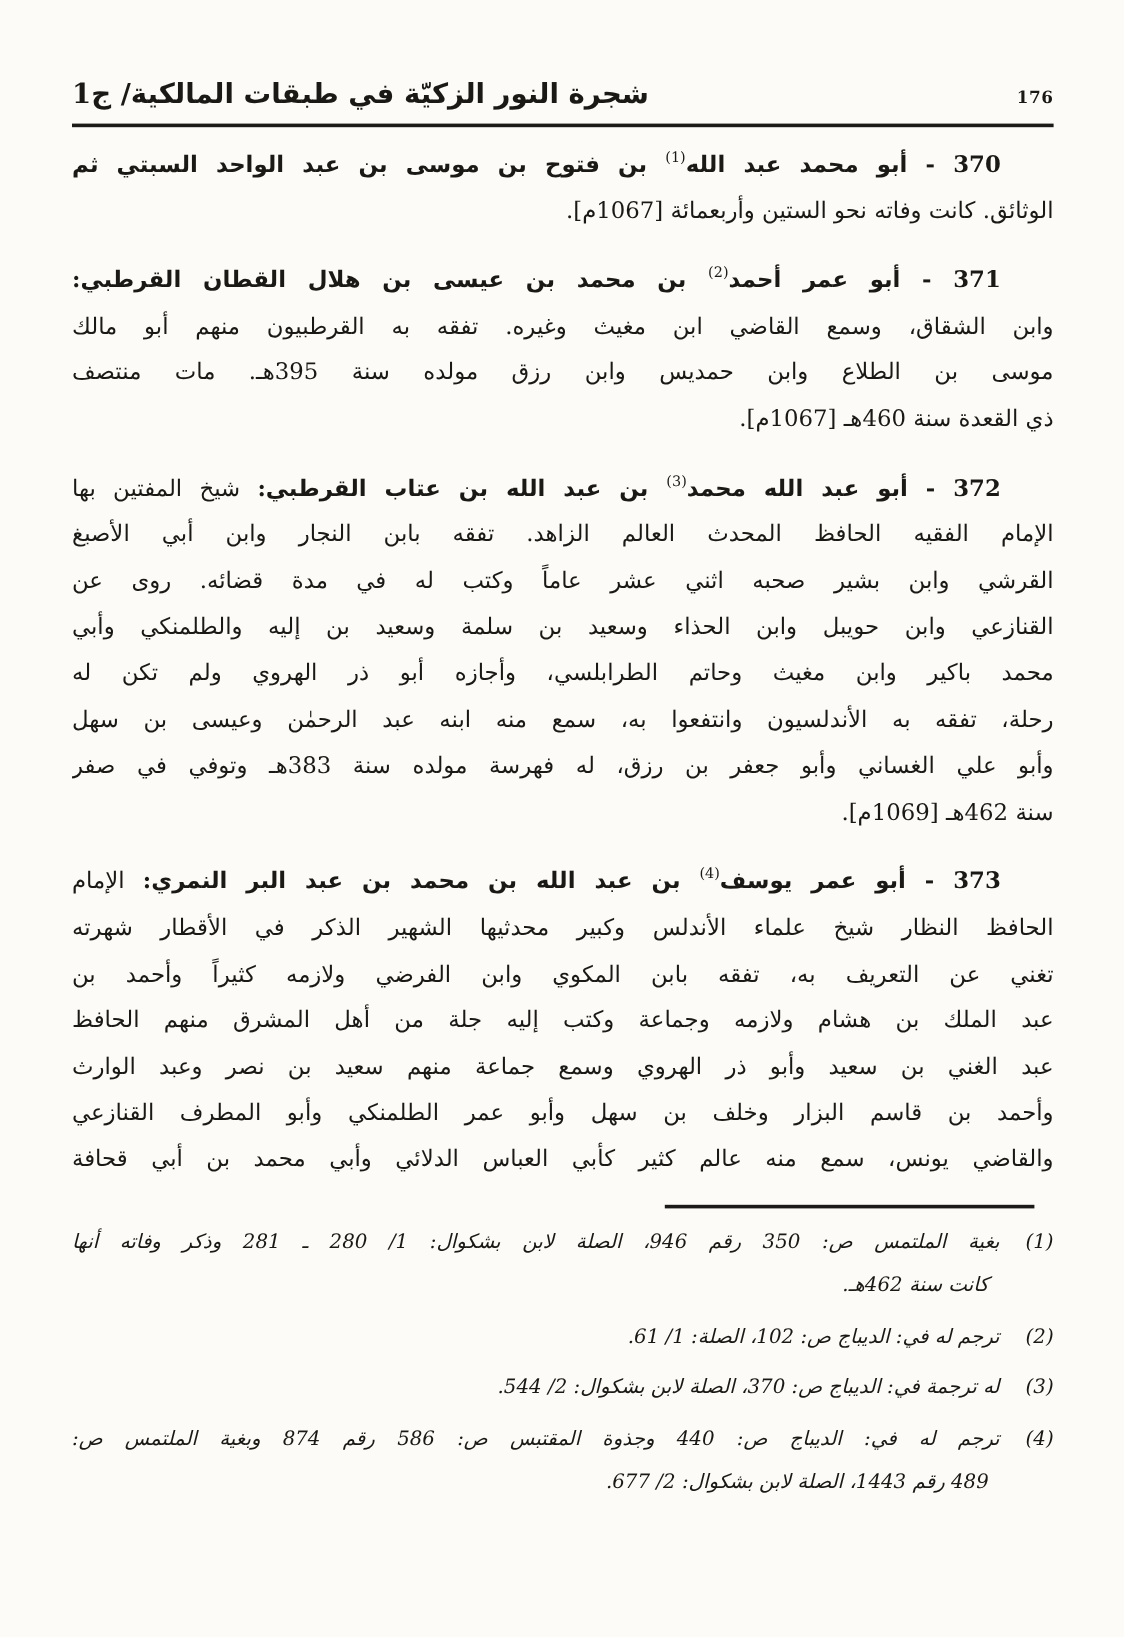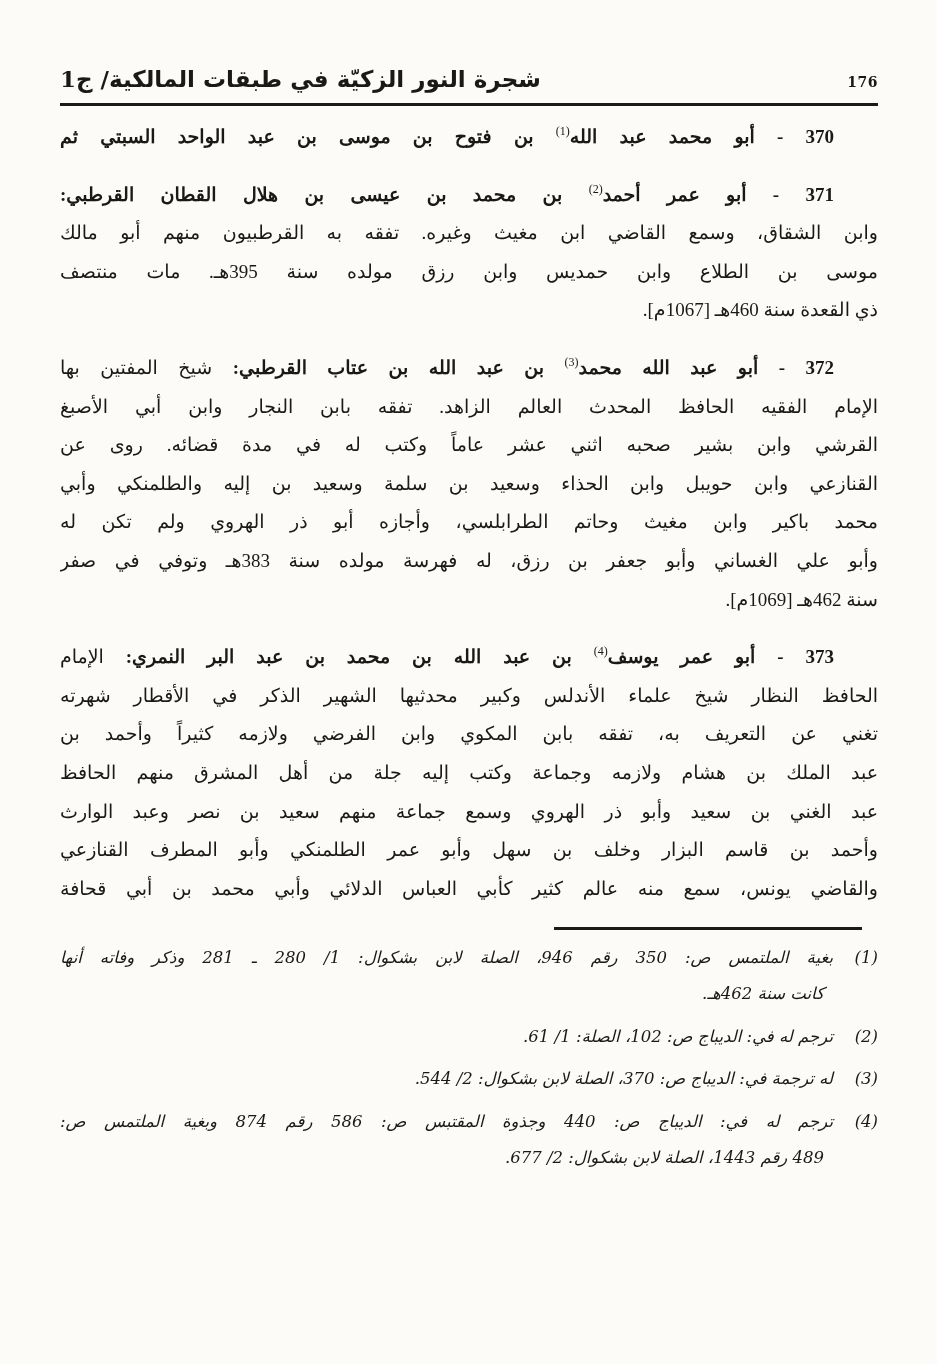--- a/index.html
+++ b/index.html
@@ -15,21 +15,21 @@
     font-family:"DejaVu Serif","DejaVu Sans",serif;
     overflow:hidden;
   }
   
   .hdr{display:flex;justify-content:space-between;align-items:baseline;line-height:26px;font-weight:bold;}
   .hdr-num{font-size:14px;letter-spacing:.5px;}
   .hdr-title{font-size:23px;}
   .rule{height:3px;background:#1c1a18;margin-top:8px;}
   
   .entries{margin-top:12px;}
-  .entry{margin-bottom:19px;font-family:Liberation Serif, serif;}
+  .entry{margin-bottom:19px;}
   .line{
     font-size:19px;
     line-height:38.6px;height:38.6px;
     text-align:justify;
     overflow:hidden;
   }
   .line.just{text-align-last:justify;}
   .line.last{text-align:right;text-align-last:right;}
   .line.first{padding-right:44px;}
   .b{font-weight:bold;}
@@ -56,33 +56,35 @@
 
   <div class="hdr">
     <span class="hdr-num">176</span>
     <span class="hdr-title">شجرة النور الزكيّة في طبقات المالكية/ ج1</span>
   </div>
   <div class="rule"></div>
 
   <div class="entries">
       <div class="entry">
         <div class="line just first"><span class=" b">370 - أبو محمد عبد الله</span><span class="sup">(1)</span><span class=" b"> بن فتوح بن موسى بن عبد الواحد السبتي ثم</span></div>
+        <div class="line last"><span class="">الوثائق. كانت وفاته نحو الستين وأربعمائة [1067م].</span></div>
       </div>
       <div class="entry">
         <div class="line just first"><span class=" b">371 - أبو عمر أحمد</span><span class="sup">(2)</span><span class=" b"> بن محمد بن عيسى بن هلال القطان القرطبي:</span></div>
         <div class="line just"><span class="">وابن الشقاق، وسمع القاضي ابن مغيث وغيره. تفقه به القرطبيون منهم أبو مالك</span></div>
         <div class="line just"><span class="">موسى بن الطلاع وابن حمديس وابن رزق مولده سنة 395هـ. مات منتصف</span></div>
         <div class="line last"><span class="">ذي القعدة سنة 460هـ [1067م].</span></div>
       </div>
       <div class="entry">
         <div class="line just first"><span class=" b">372 - أبو عبد الله محمد</span><span class="sup">(3)</span><span class=" b"> بن عبد الله بن عتاب القرطبي:</span><span class=""> شيخ المفتين بها</span></div>
         <div class="line just"><span class="">الإمام الفقيه الحافظ المحدث العالم الزاهد. تفقه بابن النجار وابن أبي الأصبغ</span></div>
         <div class="line just"><span class="">القرشي وابن بشير صحبه اثني عشر عاماً وكتب له في مدة قضائه. روى عن</span></div>
         <div class="line just"><span class="">القنازعي وابن حويبل وابن الحذاء وسعيد بن سلمة وسعيد بن إليه والطلمنكي وأبي</span></div>
         <div class="line just"><span class="">محمد باكير وابن مغيث وحاتم الطرابلسي، وأجازه أبو ذر الهروي ولم تكن له</span></div>
+        <div class="line just"><span class="">رحلة، تفقه به الأندلسيون وانتفعوا به، سمع منه ابنه عبد الرحمٰن وعيسى بن سهل</span></div>
         <div class="line just"><span class="">وأبو علي الغساني وأبو جعفر بن رزق، له فهرسة مولده سنة 383هـ وتوفي في صفر</span></div>
         <div class="line last"><span class="">سنة 462هـ [1069م].</span></div>
       </div>
       <div class="entry">
         <div class="line just first"><span class=" b">373 - أبو عمر يوسف</span><span class="sup">(4)</span><span class=" b"> بن عبد الله بن محمد بن عبد البر النمري:</span><span class=""> الإمام</span></div>
         <div class="line just"><span class="">الحافظ النظار شيخ علماء الأندلس وكبير محدثيها الشهير الذكر في الأقطار شهرته</span></div>
         <div class="line just"><span class="">تغني عن التعريف به، تفقه بابن المكوي وابن الفرضي ولازمه كثيراً وأحمد بن</span></div>
         <div class="line just"><span class="">عبد الملك بن هشام ولازمه وجماعة وكتب إليه جلة من أهل المشرق منهم الحافظ</span></div>
         <div class="line just"><span class="">عبد الغني بن سعيد وأبو ذر الهروي وسمع جماعة منهم سعيد بن نصر وعبد الوارث</span></div>
         <div class="line just"><span class="">وأحمد بن قاسم البزار وخلف بن سهل وأبو عمر الطلمنكي وأبو المطرف القنازعي</span></div>

